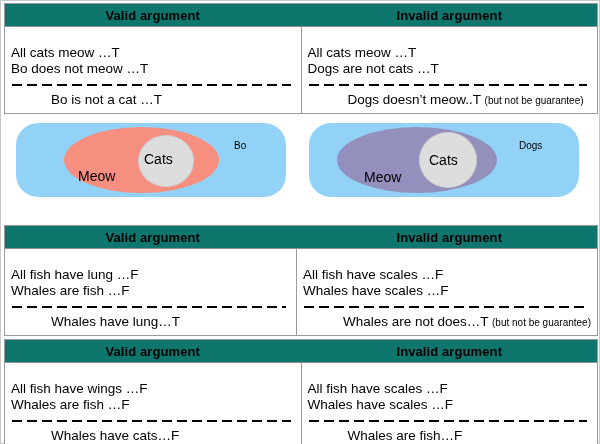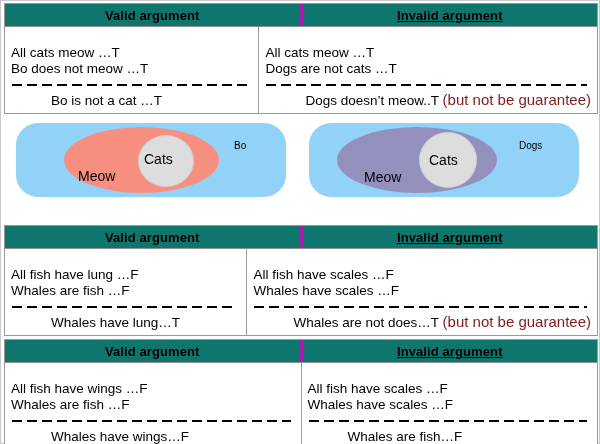--- a/index.html
+++ b/index.html
@@ -43,21 +43,21 @@
   .arg-head-cell {
     flex: 1 1 0;
     display: flex;
     align-items: center;
     justify-content: center;
     font-size: 13px;
     font-weight: bold;
     letter-spacing: 0.1px;
     box-sizing: border-box;
   }
-  .arg-head-cell.right { border-left: 3px solid #a21caf; text-decoration: underline; }
+  .arg-head-cell.right { border-left: 1px solid #a21caf; }
 
   .arg-body-row {
     display: flex;
     box-sizing: border-box;
   }
   .arg-cell {
     flex: 1 1 0;
     box-sizing: border-box;
     border: 1px solid #9a9a9a;
     border-top: none;
@@ -93,22 +93,22 @@
     );
   }
   .concl {
     font-size: 13.5px;
     line-height: 16px;
     white-space: pre;
     margin-top: 1px;
     margin-left: 40px;
   }
   .caveat {
-    color: #7f1d1d;
-    font-size: 15px;
+    color: #000000;
+    font-size: 10px;
   }
 
   
   .venn-row {
     position: absolute;
     left: 0;
     top: 118px;
     width: 600px;
     height: 84px;
   }
@@ -227,21 +227,21 @@
   <div class="arg-table" style="top:338px;">
     <div class="arg-head-row">
       <div class="arg-head-cell">Valid argument</div>
       <div class="arg-head-cell right">Invalid argument</div>
     </div>
     <div class="arg-body-row">
       <div class="arg-cell left">
         <div class="prem">All fish have wings …F</div>
         <div class="prem">Whales are fish …F</div>
         <div class="divider-dash"></div>
-        <div class="concl"><span>Whales have wings…F</span><span class="caveat"></span></div>
+        <div class="concl"><span>Whales have cats…F</span><span class="caveat"></span></div>
       </div>
       <div class="arg-cell right">
         <div class="prem">All fish have scales …F</div>
         <div class="prem">Whales have scales …F</div>
         <div class="divider-dash"></div>
         <div class="concl"><span>Whales are fish…F</span><span class="caveat"></span></div>
       </div>
     </div>
   </div>
 

